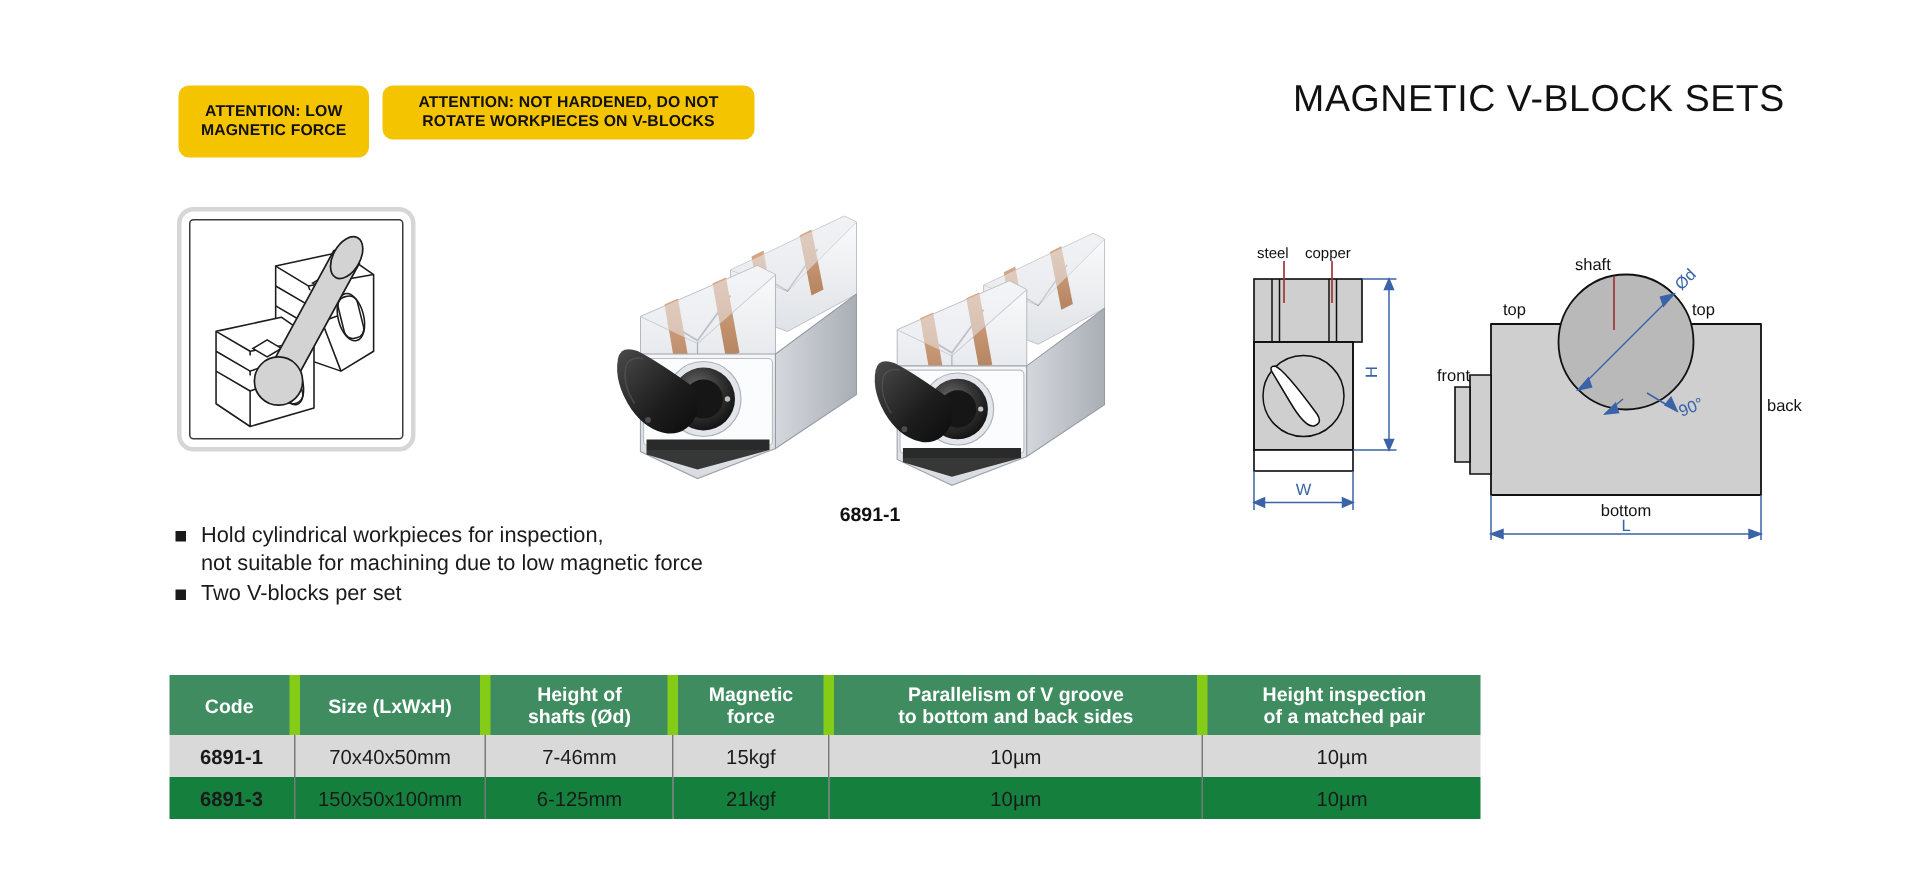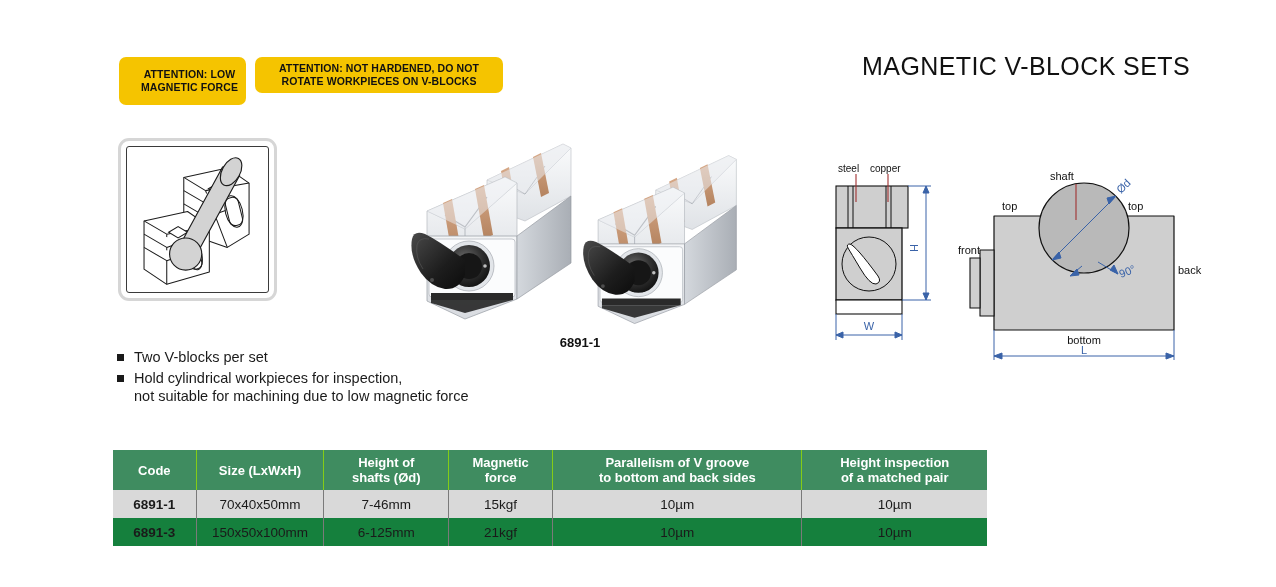--- a/index.html
+++ b/index.html
@@ -11,21 +11,21 @@
   .abs{position:absolute;}
 
   
   .badge{
     background:#f5c400;border-radius:7px;
     display:flex;align-items:center;justify-content:center;
     text-align:center;font-weight:bold;color:#111;
     font-size:10.5px;line-height:13px;letter-spacing:.1px;
     padding:0 8px;box-sizing:border-box;
   }
-  #badge-low{left:119px;top:57px;width:127px;height:48px;justify-content:flex-end;}
+  #badge-low{left:119px;top:57px;width:127px;height:48px;}
   #badge-hard{left:255px;top:57px;width:248px;height:36px;}
 
   
   #page-title{
     right:86px;top:52px;
     font-size:25px;font-weight:normal;letter-spacing:.4px;
     color:#111;white-space:nowrap;
   }
 
   
@@ -66,21 +66,21 @@
   
   #spec-table{
     left:113px;top:450px;width:874px;
     border-collapse:collapse;table-layout:fixed;
   }
   #spec-table th{
     background:#3f8c60;color:#ffffff;
     font-size:13px;font-weight:bold;line-height:15px;
     text-align:center;vertical-align:middle;
     padding:5px 4px;height:38px;box-sizing:border-box;
-    border-right:1px solid #84cc16;
+    border-right:7px solid #84cc16;
   }
   #spec-table th:last-child{border-right:none;}
   #spec-table td{
     font-size:13.5px;color:#1a1a1a;text-align:center;
     padding:3px 4px;height:22px;border-right:1px solid #7a7a7a;
   }
   #spec-table td:last-child{border-right:none;}
   #spec-table td.code{font-weight:bold;}
   #spec-table tbody tr.alt td{background:#d9d9d9;}
   #spec-table tbody tr td{background:#15803d;}
@@ -260,26 +260,26 @@
       <circle cx="27" cy="147" r="2" fill="#4d4d4d"></circle>
     </g>
   </svg>
 </div>
 
 <div class="abs" id="photo-caption">6891-1</div>
 
 <div class="abs" id="feature-list">
   <div class="feat">
     <span class="bullet"></span>
-    <span>Two V-blocks per set</span>
+    <span>Hold cylindrical workpieces for inspection,</span>
+    <span class="l2">not suitable for machining due to low magnetic force</span>
   </div>
   <div class="feat">
     <span class="bullet"></span>
-    <span>Hold cylindrical workpieces for inspection,</span>
-    <span class="l2">not suitable for machining due to low magnetic force</span>
+    <span>Two V-blocks per set</span>
   </div>
 </div>
 
 <div class="abs" id="diagram-left">
   <svg width="100%" height="100%" viewBox="0 0 132 186">
 
     <rect x="10" y="26" width="72" height="42" fill="#cfcfcf" stroke="#111" stroke-width="1.1"></rect>
 
     <line x1="22" y1="26" x2="22" y2="68" stroke="#111" stroke-width="1"></line>
     <line x1="27" y1="26" x2="27" y2="68" stroke="#111" stroke-width="1"></line>

